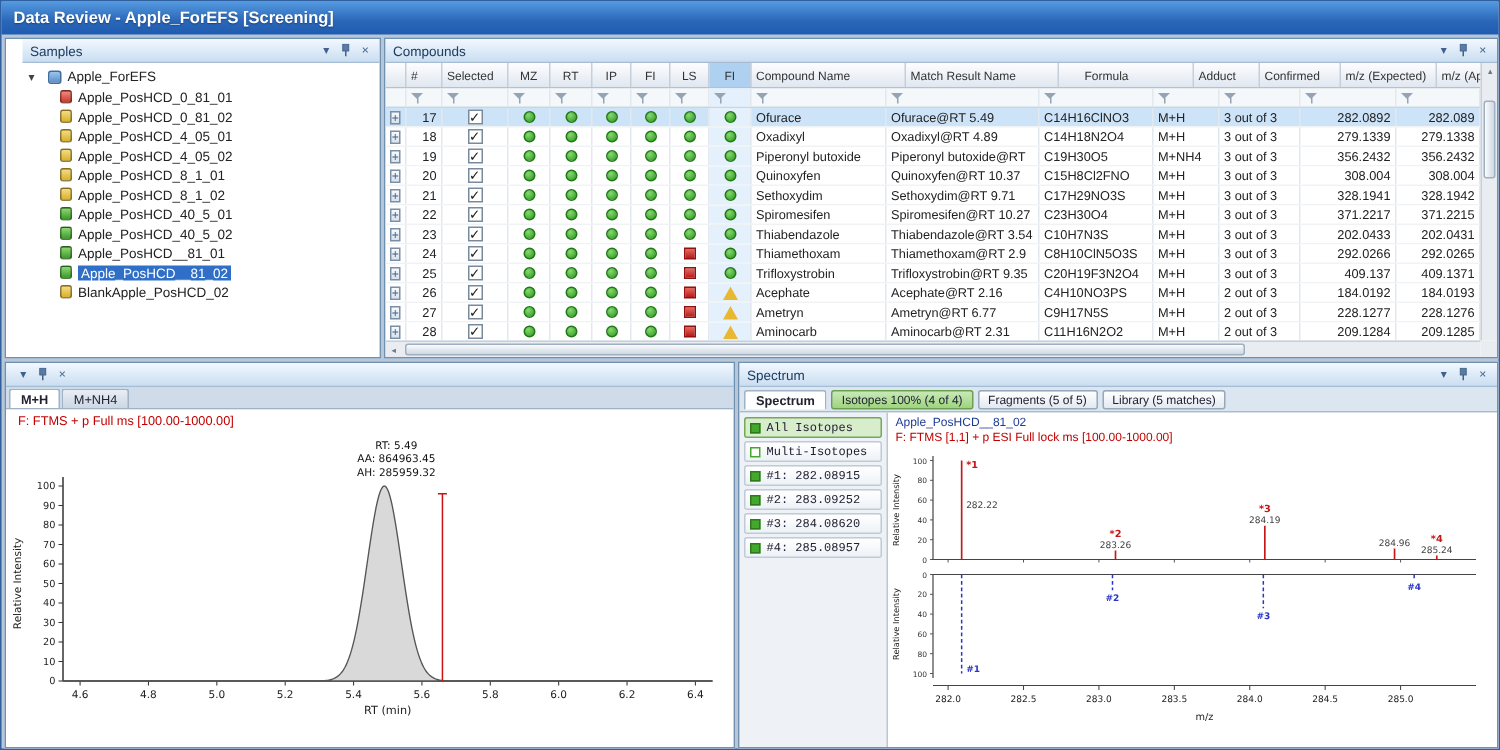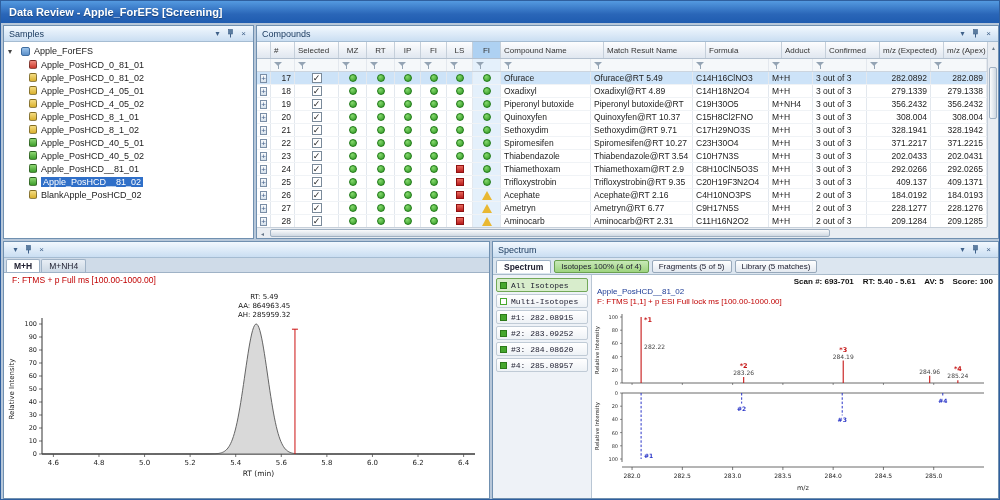--- a/index.html
+++ b/index.html
@@ -16,21 +16,21 @@
 
   
   .panel { position:absolute; border:1px solid #7090b0; background:#fff;
     display:flex; flex-direction:column; overflow:hidden; }
   .panel-header { flex:none; height:16px; display:flex; align-items:center;
     background:linear-gradient(#f2f8fe,#cadef2); border-bottom:1px solid #a5bcd2;
     font-size:9px; color:#1c3c60; padding:0 3px 0 5px; }
   .panel-title { flex:1; white-space:nowrap; }
   .ph-btn { width:13px; height:12px; display:flex; align-items:center; justify-content:center;
     font-size:8px; color:#3f618a; cursor:default; }
-  #samples-panel      { left:2px;   top:24px;  width:251px; height:214px; }
+  #samples-panel      { left:2px;   top:24px;  width:251px; height:214px;padding-left:11px; }
   #compounds-panel    { left:255px; top:24px;  width:743px; height:214px; }
   #chromatogram-panel { left:2px;   top:240px; width:487px; height:258px; }
   #spectrum-panel     { left:491px; top:240px; width:507px; height:258px; }
 
   
   .tree { flex:1; background:#fff; overflow:hidden; font-size:9px; padding:2px 0 0 4px; color:#222; }
   .tree-root { display:flex; align-items:center; gap:4px; height:14px; }
   .texp { font-size:8px; color:#444; width:9px; }
   .study-ico { width:9px; height:9px; background:linear-gradient(#9cc4ec,#5b8fc8);
     border:1px solid #3f6da0; border-radius:2px; }
@@ -213,21 +213,21 @@
             <div class="g-cell" style="width: 24px;">#</div>
             <div class="g-cell" style="width: 44px;">Selected</div>
             <div class="g-cell ctr" style="width: 28px;">MZ</div>
             <div class="g-cell ctr" style="width: 28px;">RT</div>
             <div class="g-cell ctr" style="width: 26px;">IP</div>
             <div class="g-cell ctr" style="width: 26px;">FI</div>
             <div class="g-cell ctr" style="width: 26px;">LS</div>
             <div class="g-cell hl ctr" style="width: 28px;">FI</div>
             <div class="g-cell" style="width: 103px;">Compound Name</div>
             <div class="g-cell" style="width: 102px;">Match Result Name</div>
-            <div class="g-cell" style="width: 76px;">Formula</div>
+            <div class="g-cell" style="width: 76px; margin-left: 14px;">Formula</div>
             <div class="g-cell" style="width: 44px;">Adduct</div>
             <div class="g-cell" style="width: 54px;">Confirmed</div>
             <div class="g-cell" style="width: 64px;">m/z (Expected)</div>
             <div class="g-cell" style="width: 56px;">m/z (Apex)</div>
           </div>
           <div class="g-row g-filter">
             <div class="g-cell" style="width: 14px;"></div>
             <div class="g-cell" style="width: 24px;">
               <span class="funnel"></span>
             </div>
@@ -811,21 +811,20 @@
             <span class="iso-ico green"></span>
             <span>#3: 284.08620</span>
           </div>
           <div class="iso-item">
             <span class="iso-ico green"></span>
             <span>#4: 285.08957</span>
           </div>
         </div>
       <div class="spec-plot">
         <div class="spec-head">
-          <div class="sh-scan">Scan #: 693-701    RT: 5.40 - 5.61    AV: 5    Score: 100</div>
           <div class="sh-sample">Apple_PosHCD__81_02</div>
           <div class="sh-filter">F: FTMS [1,1] + p ESI Full lock ms [100.00-1000.00]</div>
         </div>
         <div class="spec-svg-wrap">
           <svg id="spec-svg" width="404" height="186" viewBox="0 0 404 186">
               <line x1="30" y1="7" x2="30" y2="76" stroke="#444" stroke-width="0.8"></line>
               <line x1="30" y1="76" x2="392" y2="76" stroke="#444" stroke-width="0.8"></line>
               <line x1="30" y1="86" x2="30" y2="155" stroke="#444" stroke-width="0.8"></line>
               <line x1="30" y1="86" x2="392" y2="86" stroke="#444" stroke-width="0.8"></line>
               <line x1="30" y1="160" x2="392" y2="160" stroke="#444" stroke-width="0.8"></line>

